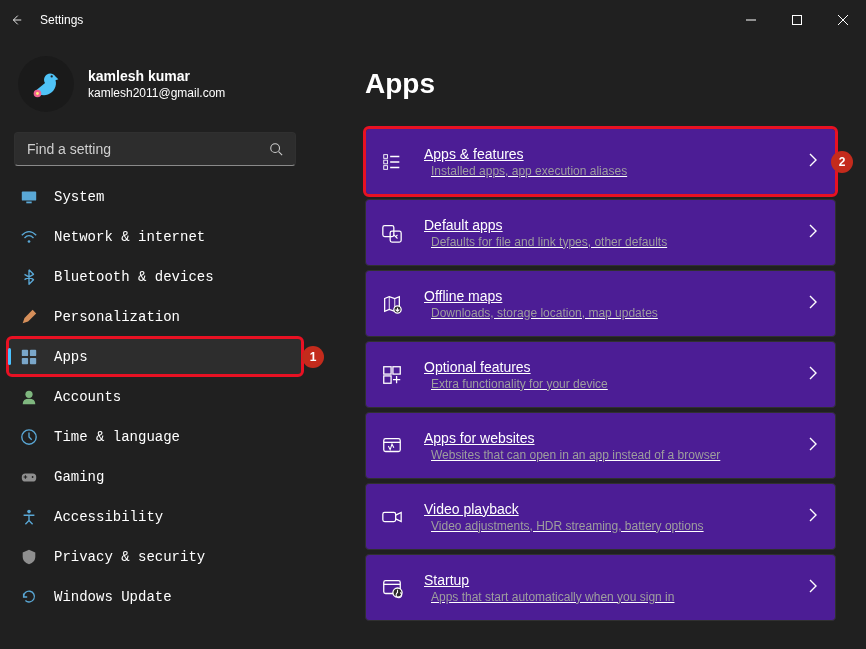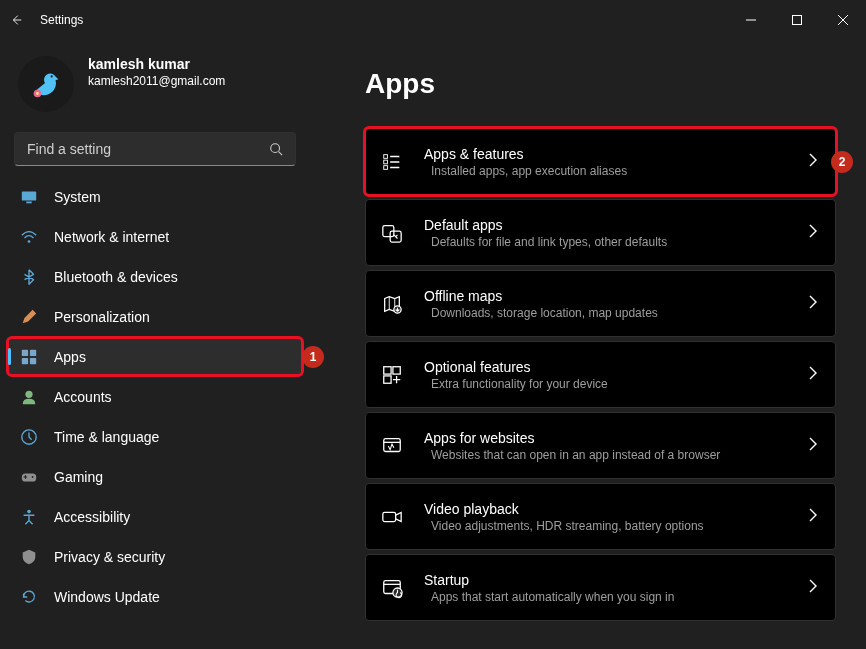--- a/index.html
+++ b/index.html
@@ -38,21 +38,21 @@
       display: flex;
       height: calc(100% - 40px);
     }
     .sidebar {
       width: 310px;
       padding: 10px 8px 0 8px;
       flex-shrink: 0;
     }
     .profile {
       display: flex;
-      align-items: flex-start;
+      align-items: center;
       padding: 6px 10px 16px 10px;
       gap: 14px;
     }
     .avatar {
       width: 56px; height: 56px;
       border-radius: 50%;
       background: #1a1a1a;
       display: flex; align-items: center; justify-content: center;
       position: relative;
     }
@@ -98,21 +98,21 @@
       left: 0; top: 10px; bottom: 10px;
       width: 3px;
       background: #4cc2ff;
       border-radius: 2px;
     }
     .nav-item.highlighted {
       outline: 3px solid #e81123;
       outline-offset: -1px;
     }
     .nav-icon { width: 18px; height: 18px; display:flex; align-items:center; justify-content:center; flex-shrink: 0; }
-    .nav-label { font-size: 14px; color: #ffffff; }
+    .nav-label { font-size: 14px; color: #ffffff; font-family: Liberation Mono, monospace; }
     .badge-step {
       position: absolute;
       right: -22px;
       top: 50%;
       transform: translateY(-50%);
       width: 22px; height: 22px;
       background: #c42b1c;
       border-radius: 50%;
       display: flex; align-items: center; justify-content: center;
       font-size: 12px; font-weight: 600;
@@ -122,29 +122,30 @@
     .main {
       flex: 1;
       padding: 28px 30px 0 55px;
     }
     .main-heading {
       font-size: 28px; font-weight: 600;
       margin-bottom: 28px;
     }
     .cards { display: flex; flex-direction: column; gap: 4px; }
     .card {
-      background: #000000;
+      background: #4c1d95;
       border: 1px solid #303030;
       border-radius: 4px;
       height: 67px;
       display: flex; align-items: center;
       padding: 0 18px 0 14px;
       cursor: pointer;
       gap: 20px;
       position: relative;
+      text-decoration: underline;
     }
     .card.highlighted {
       outline: 3px solid #e81123;
       outline-offset: -1px;
     }
     .card-icon { width: 24px; height: 24px; display:flex; align-items:center; justify-content:center; color:#fff; flex-shrink:0; }
     .card-text { flex: 1; }
     .card-title { font-size: 14px; color: #ffffff; }
     .card-sub { font-size: 12px; color: #9e9e9e; margin-top: 2px; margin-left: 7px; }
     .chevron { color: #ffffff; flex-shrink: 0; }

